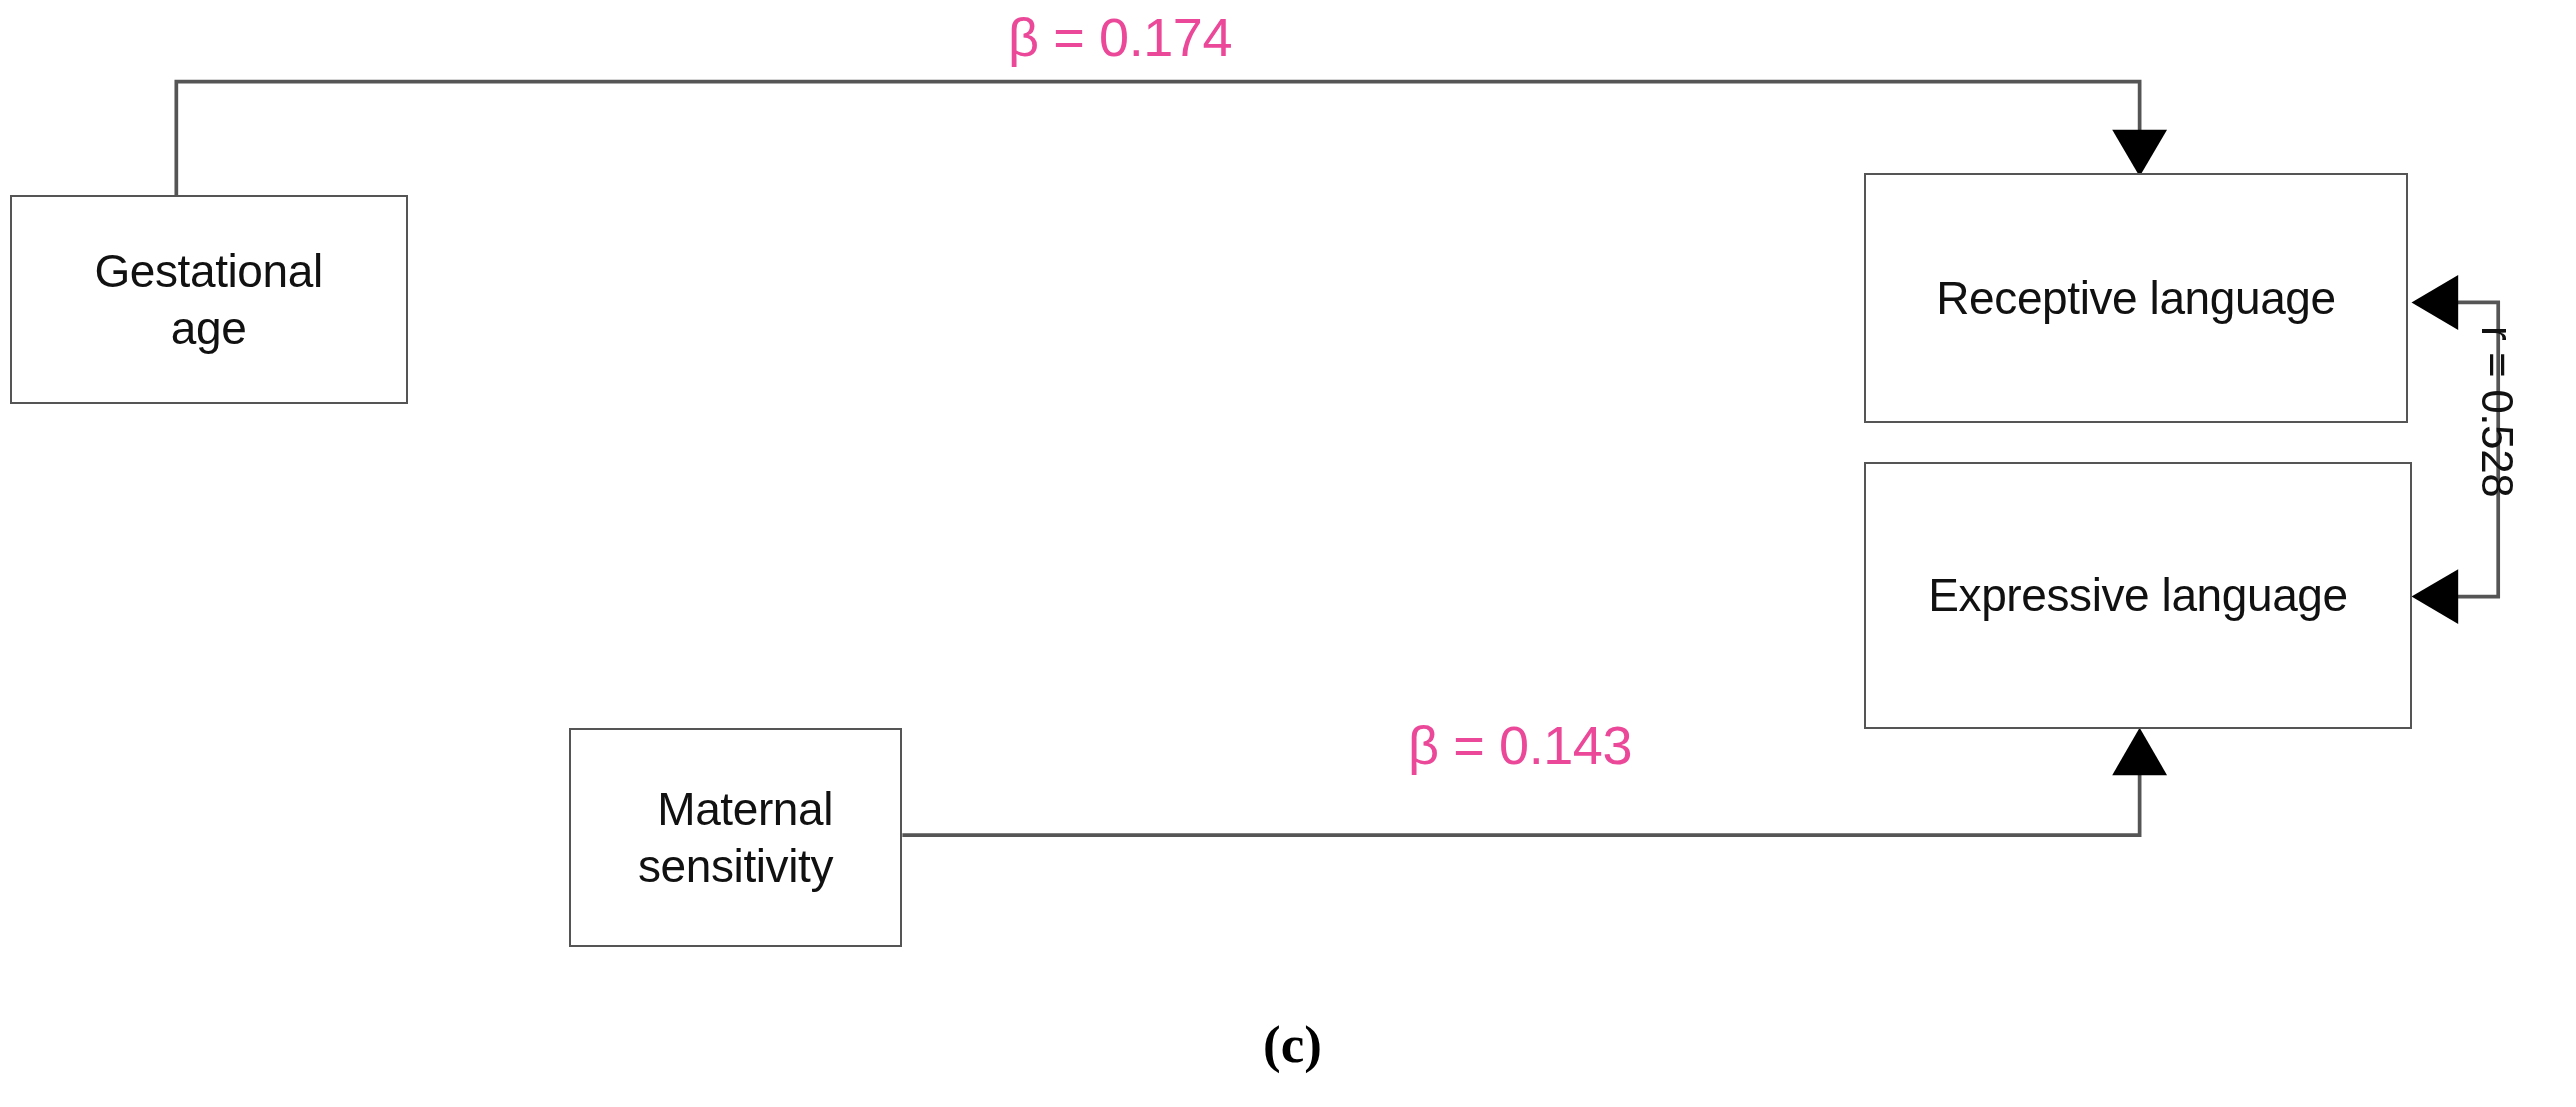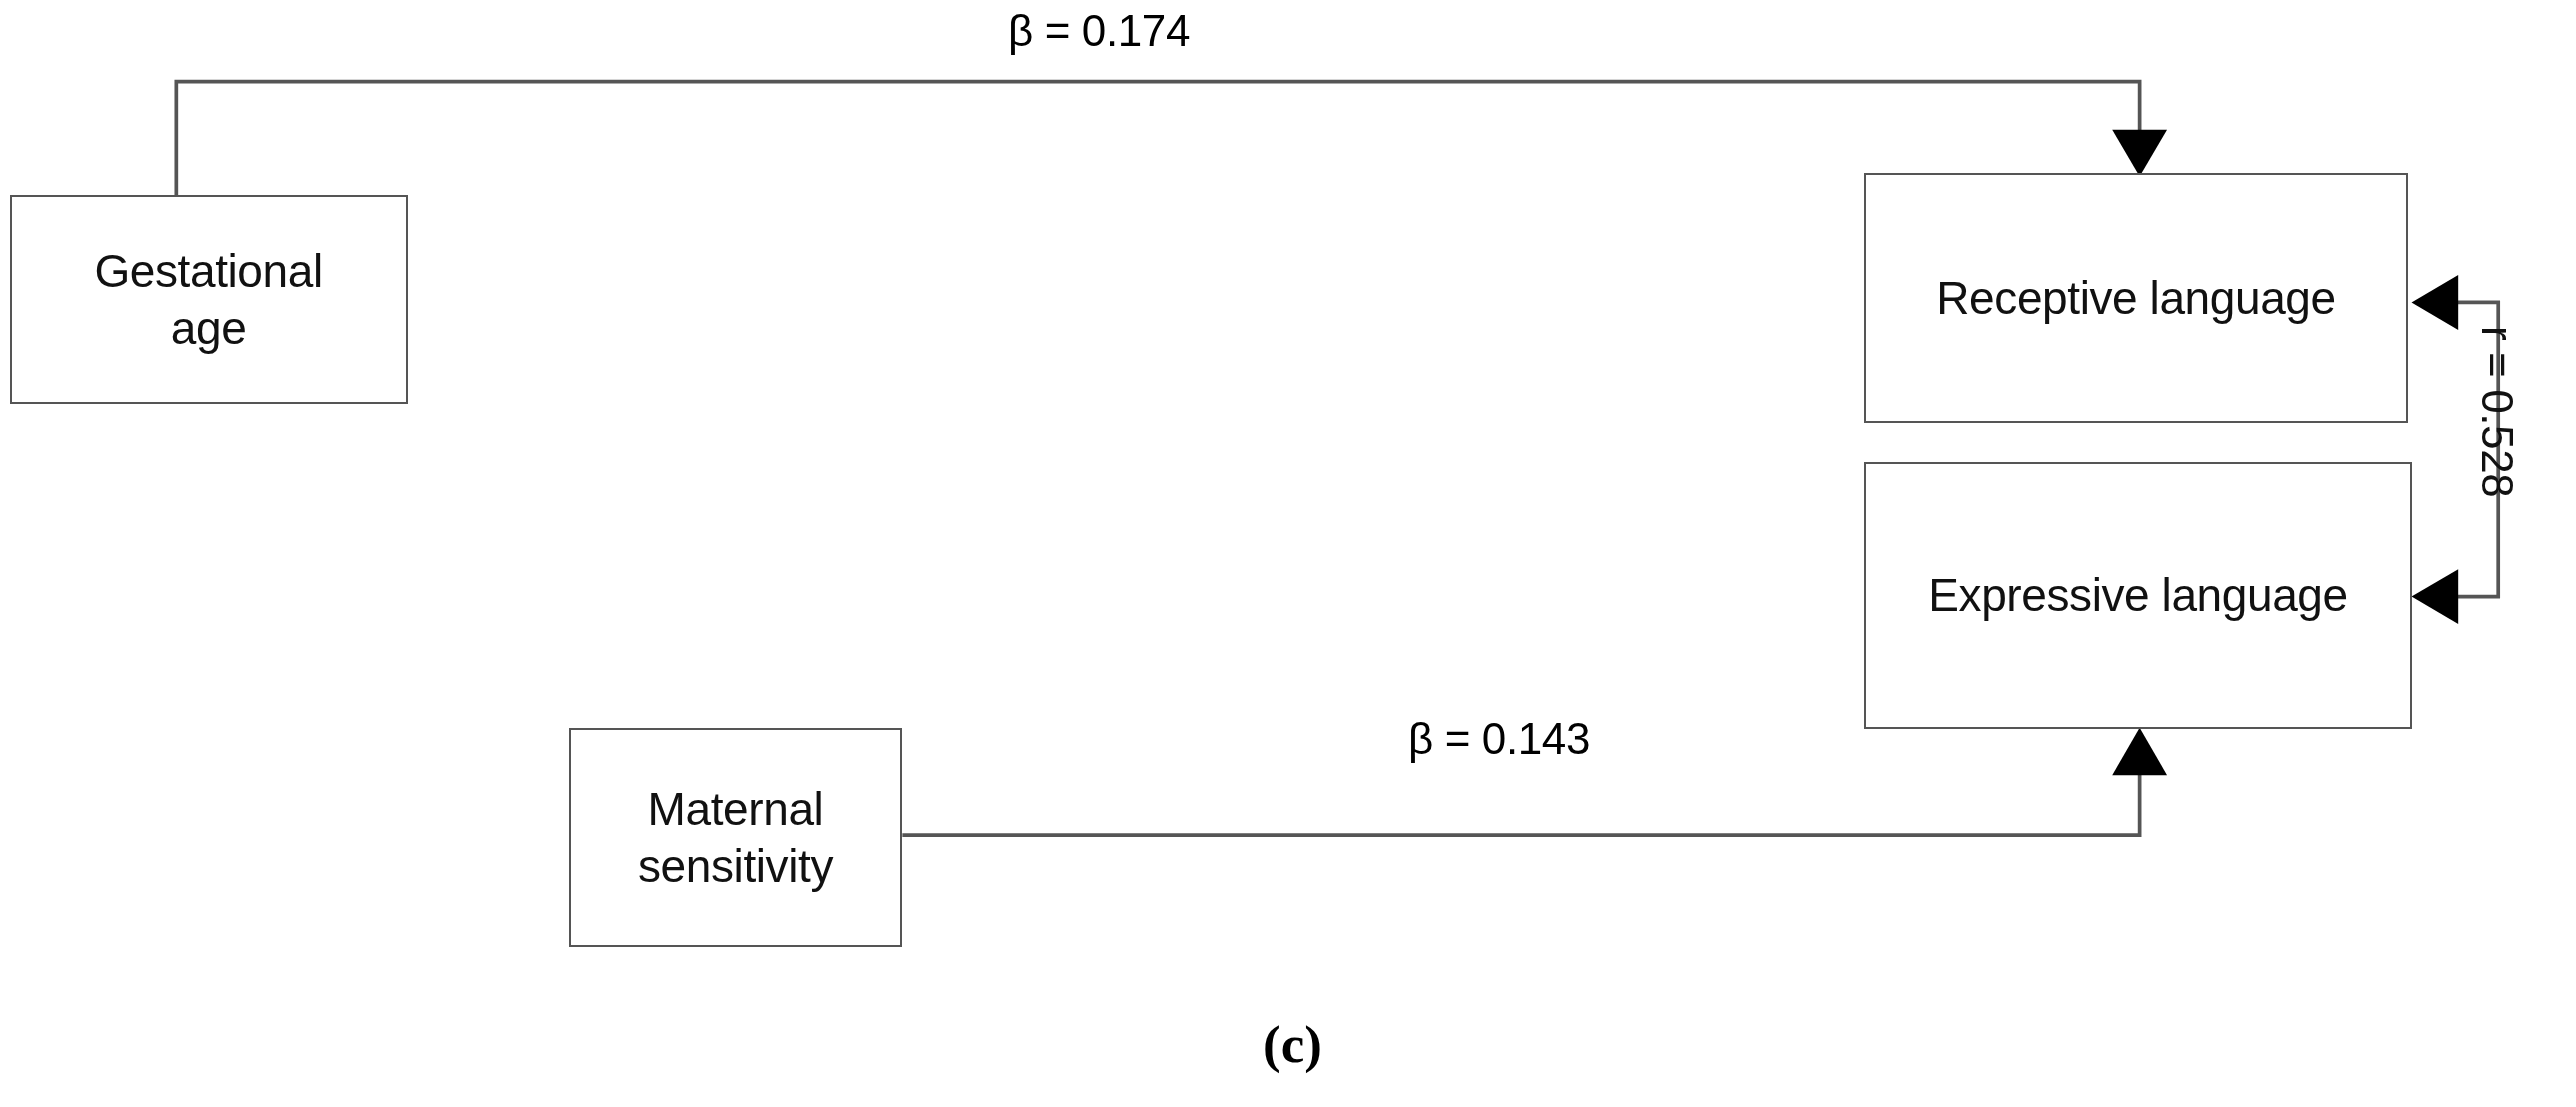--- a/index.html
+++ b/index.html
@@ -50,22 +50,22 @@
     border-radius: 50%;
     background: #ffffff;
     display: flex;
     align-items: center;
     justify-content: center;
     text-align: center;
   }
   .edge-label {
     position: absolute;
     font-family: "Liberation Sans", sans-serif;
-    font-size: 44px;
-    color: #000000;
+    font-size: 54px;
+    color: #ec4899;
     white-space: nowrap;
     letter-spacing: -0.4px;
   }
   .edge-label-rot {
     position: absolute;
     font-family: "Liberation Sans", sans-serif;
     font-size: 44px;
     color: #111111;
     white-space: nowrap;
     letter-spacing: -0.4px;
@@ -112,21 +112,21 @@
 
 
   <div class="node-box" style="left:1864px; top:173px; width:544px; height:250px;">
     <span class="node-label">Receptive language</span>
   </div>
 
   <div class="node-box" style="left:1864px; top:462px; width:548px; height:267px;">
     <span class="node-label">Expressive language</span>
   </div>
 
-  <div class="node-box" style="left:569px; top:728px; width:333px; height:219px;">
+  <div class="node-box" style="left:569px; top:728px; width:333px; height:219px;text-align:right;">
     <span class="node-label">Maternal
 sensitivity</span>
   </div>
 
   <div class="edge-label" style="left:1008px; top:6px;">β = 0.174</div>
 
   <div class="edge-label" style="left:1408px; top:714px;">β = 0.143</div>
 
   <div class="edge-label-rot" style="left:2522px; top:326px;">r = 0.528</div>
 

